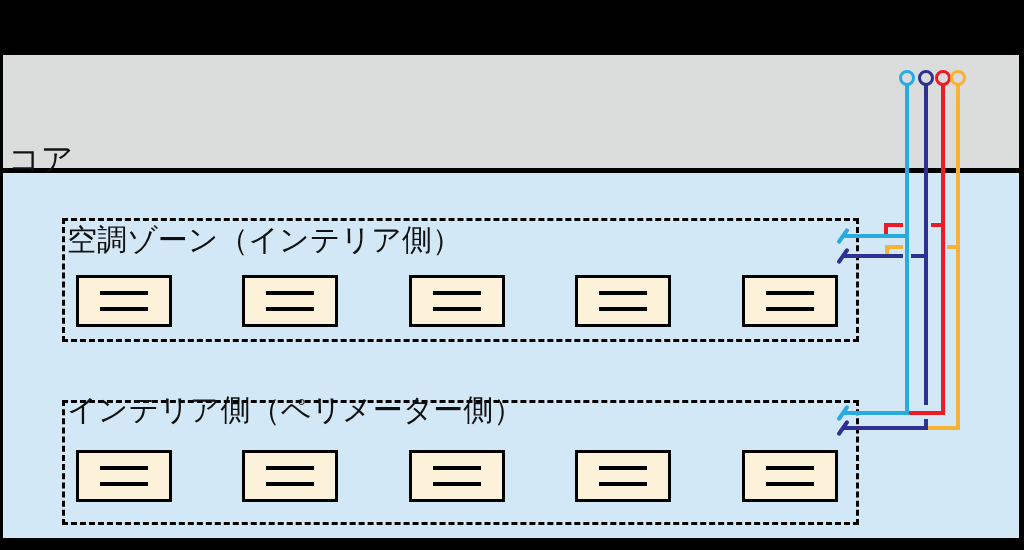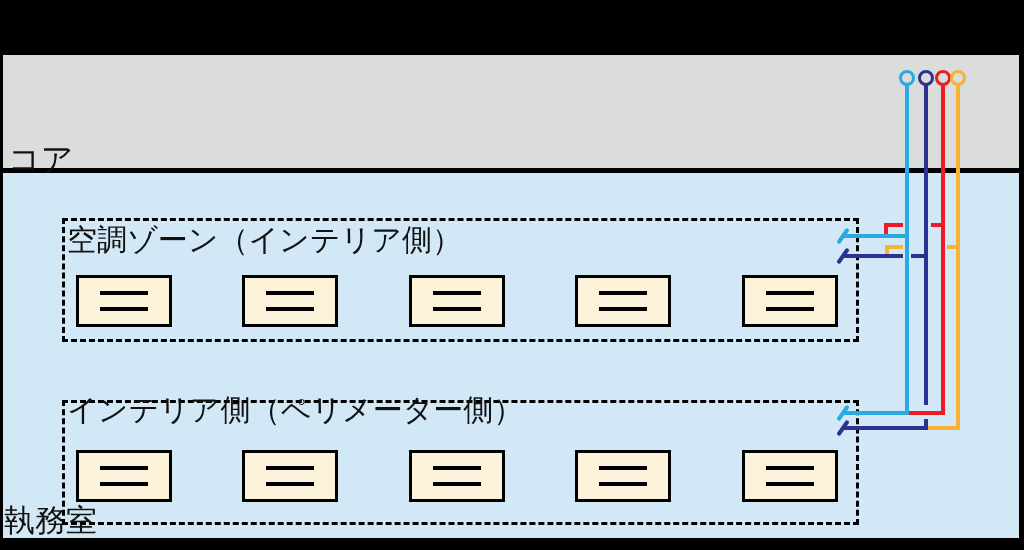--- a/index.html
+++ b/index.html
@@ -37,21 +37,20 @@
 </head>
 <body>
 
 <div id="stage">
 
   <div class="core"></div>
   <div class="separator"></div>
   <div class="office"></div>
 
   <div class="area-label" id="core-label">コア</div>
-  <div class="area-label" id="office-label">執務室</div>
 
   <div class="zone" id="zone-0"></div>
   <div class="zone" id="zone-1"></div>
 
   <div class="unit-row" id="units-0">
       <div class="unit" style="left: 76px;">
         <div class="ubar"></div>
         <div class="ubar"></div>
       </div>
       <div class="unit" style="left: 242px;">

